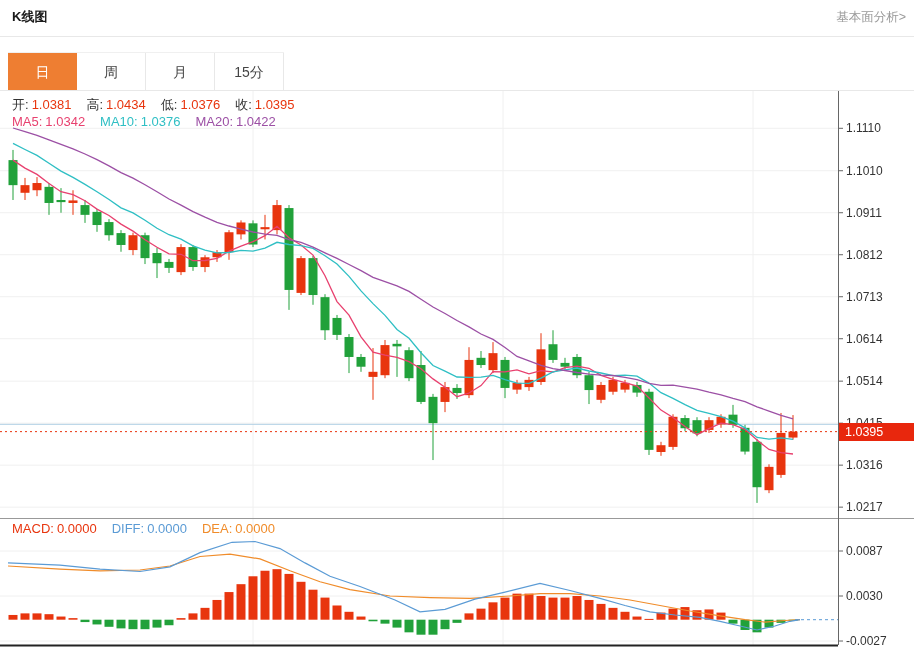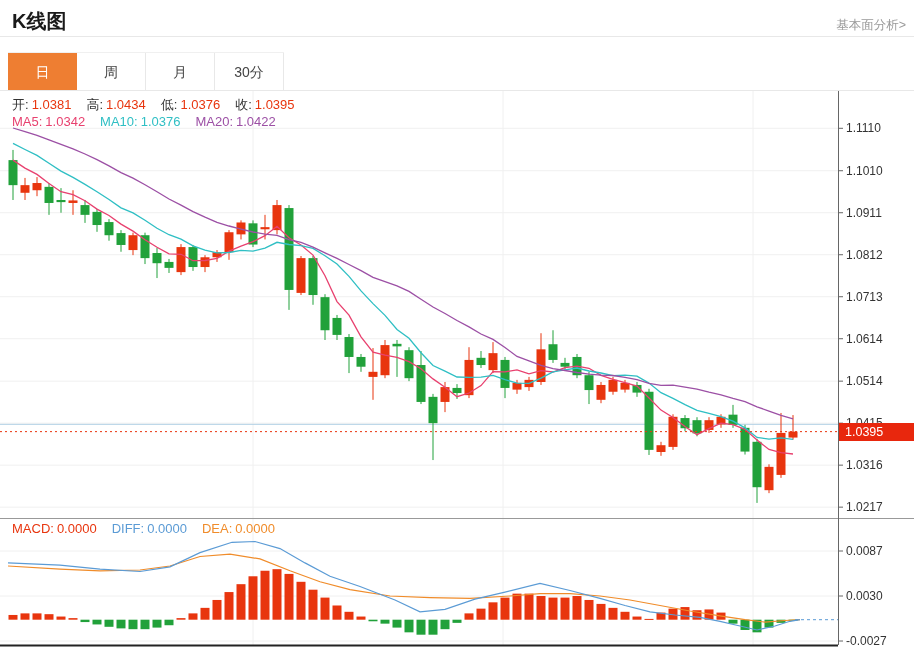--- a/index.html
+++ b/index.html
@@ -1,18 +1,18 @@
 <!DOCTYPE html>
 <html><head>
 <meta charset="utf-8">
 <style>
   html,body{margin:0;padding:0;background:#fff;font-family:"Liberation Sans",sans-serif;}
   #app{position:relative;width:914px;height:648px;background:#fff;overflow:hidden;}
-  .page-title{position:absolute;left:12px;top:8px;font-size:20px;font-weight:bold;color:#1a1a1a;}
-  .fund-link{position:absolute;right:8px;top:17px;font-size:12.5px;color:#999;text-decoration:none;cursor:pointer;}
+  .page-title{position:absolute;left:12px;top:8px;font-size:13px;font-weight:bold;color:#1a1a1a;}
+  .fund-link{position:absolute;right:8px;top:9px;font-size:12.5px;color:#999;text-decoration:none;cursor:pointer;}
   .title-divider{position:absolute;left:0;top:36px;width:914px;height:1px;background:#e8e8e8;}
   .tab-bar{position:absolute;left:8px;top:52px;height:38px;display:flex;border-top:1px solid #f0f0f0;}
   .tab{width:69px;height:38px;line-height:38px;text-align:center;font-size:14px;color:#444;background:#fff;border-right:1px solid #e8e8e8;box-sizing:border-box;cursor:pointer;}
   .tab.active{background:#ee7e32;color:#fff;border-right:none;}
   .tab-bar-bottom{position:absolute;left:0;top:90px;width:914px;height:1px;background:#e8e8e8;}
   #chart-svg{position:absolute;left:0;top:0;width:914px;height:648px;}
   .info-row{position:absolute;left:12px;font-size:13px;white-space:nowrap;z-index:3;}
   .info-row span{margin-right:3px;}
   .info-row .grp{margin-right:12px;display:inline-block;}
   .price-badge{position:absolute;left:839px;top:423px;width:75px;height:18px;line-height:18px;
@@ -285,21 +285,21 @@
         <text x="846" y="600.0150000000001">0.0030</text>
         <line x1="838" y1="641.0165000000001" x2="843" y2="641.0165000000001" stroke="#666666"></line>
         <text x="846" y="645.0165000000001">-0.0027</text>
       </g>
     </svg>
 
   <div class="tab-bar">
       <div class="tab active">日</div>
       <div class="tab">周</div>
       <div class="tab">月</div>
-      <div class="tab">30分</div>
+      <div class="tab">15分</div>
     </div>
   <div class="tab-bar-bottom"></div>
 
   <div class="info-row" style="top:96px;"><span class="grp"><span style="color: rgb(51, 51, 51);">开:</span><span style="color: rgb(232, 53, 14);">1.0381</span></span><span class="grp"><span style="color: rgb(51, 51, 51);">高:</span><span style="color: rgb(232, 53, 14);">1.0434</span></span><span class="grp"><span style="color: rgb(51, 51, 51);">低:</span><span style="color: rgb(232, 53, 14);">1.0376</span></span><span class="grp"><span style="color: rgb(51, 51, 51);">收:</span><span style="color: rgb(232, 53, 14);">1.0395</span></span></div>
   <div class="info-row" style="top:114px;"><span class="grp"><span style="color: rgb(232, 65, 111);">MA5:</span><span style="color: rgb(232, 65, 111);">1.0342</span></span><span class="grp"><span style="color: rgb(47, 191, 196);">MA10:</span><span style="color: rgb(47, 191, 196);">1.0376</span></span><span class="grp"><span style="color: rgb(156, 80, 165);">MA20:</span><span style="color: rgb(156, 80, 165);">1.0422</span></span></div>
   <div class="info-row" style="top:521px;"><span class="grp"><span style="color: rgb(232, 53, 14);">MACD:</span><span style="color: rgb(232, 53, 14);">0.0000</span></span><span class="grp"><span style="color: rgb(91, 155, 213);">DIFF:</span><span style="color: rgb(91, 155, 213);">0.0000</span></span><span class="grp"><span style="color: rgb(240, 140, 42);">DEA:</span><span style="color: rgb(240, 140, 42);">0.0000</span></span></div>
 
   <div class="price-badge" style="background: rgb(232, 39, 13);">1.0395</div>
 </div>
 

